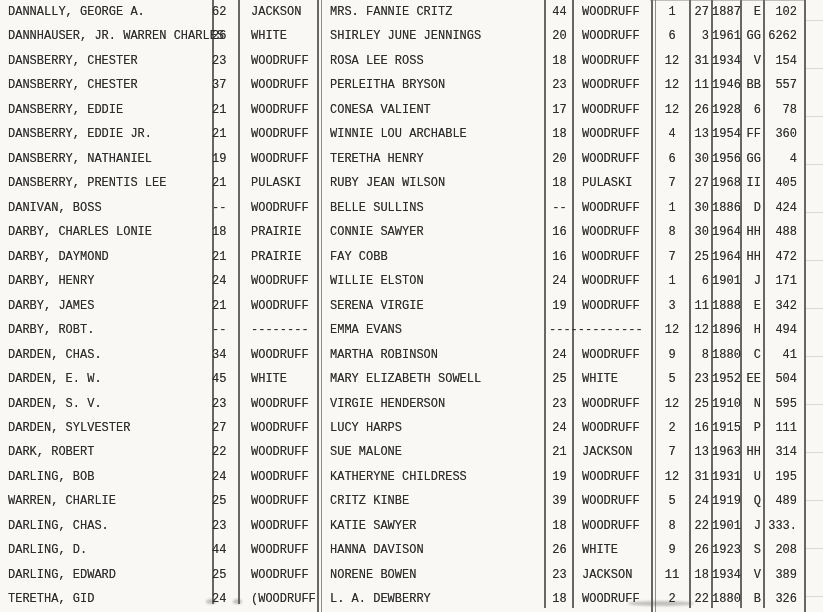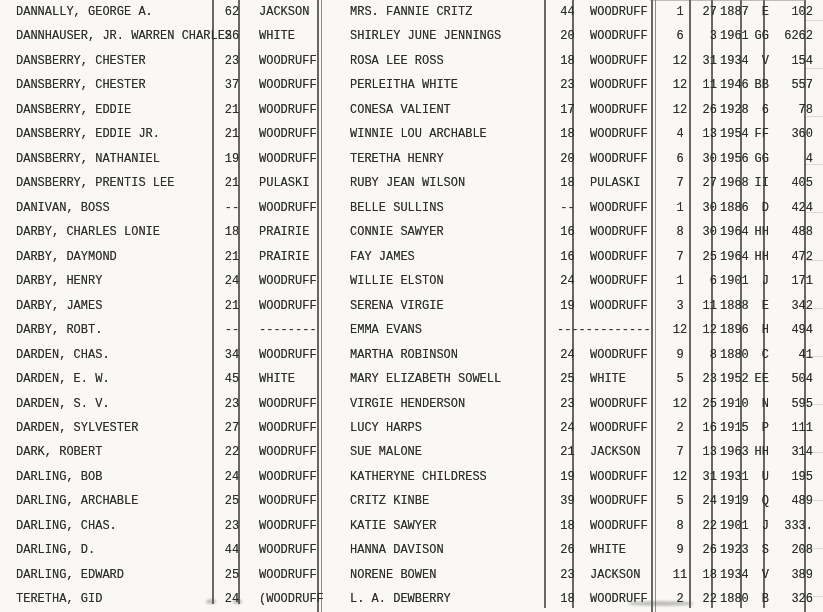--- a/index.html
+++ b/index.html
@@ -11,46 +11,46 @@
     font-family:"Liberation Mono","DejaVu Sans Mono",monospace;
   }
   
   .vrule{position:absolute;top:0;background:rgba(52,52,52,0.74);width:2px;}
   .vrule.thin{width:1px;background:rgba(70,70,70,0.6);}
   
   .mline{position:absolute;left:806px;width:17px;height:1px;background:#ddd8d8;}
   .topline{position:absolute;top:0;left:650px;width:155px;height:1px;background:rgba(120,120,120,0.45);}
   
   .grid{
-    position:absolute;top:0;left:8px;width:710px;
+    position:absolute;top:0;left:0;width:710px;
     display:grid;
     grid-template-columns:212px 28px 79px 226px 29px 80px 36px 22px 29px 23px 41px;
     grid-auto-rows:24.48px;
     z-index:3;
   }
   .row{display:contents;}
   .cell{
     font-size:12px;
     line-height:24.5px;
     color:#2d2d2d;
     white-space:pre;
     overflow:visible;
     text-shadow:0 0 0.6px rgba(46,46,46,0.55);
   }
   .f-groom{padding-left:8px;}
-  .f-groom_age{text-align:center;padding-right:4px;}
+  .f-groom_age{text-align:left;padding-right:4px;}
   .f-groom_county{padding-left:11px;}
-  .f-bride{padding-left:23px;}
+  .f-bride{padding-left:11px;}
   .f-bride_age{text-align:center;}
   .f-bride_county{padding-left:8px;}
   .f-month{text-align:center;}
   .f-day{text-align:right;padding-right:3px;}
-  .f-year{text-align:left;}
+  .f-year{text-align:center;}
   .f-book{text-align:right;padding-right:3px;}
-  .f-page{text-align:right;padding-right:0;}
+  .f-page{text-align:right;padding-right:8px;}
   .cell.long{text-align:left;padding-left:4px;padding-right:0;}
   
   .smudge{position:absolute;background:rgba(90,90,90,0.35);filter:blur(1px);border-radius:50%;}
 </style>
 </head>
 <body>
 
 <div class="page">
 
   <div class="vrule" style="left:212px;height:604px;"></div>
@@ -126,21 +126,21 @@
       <div class="cell f-day">31</div>
       <div class="cell f-year">1934</div>
       <div class="cell f-book">V</div>
       <div class="cell f-page">154</div>
     </div>
 
     <div class="row">
       <div class="cell f-groom">DANSBERRY, CHESTER</div>
       <div class="cell f-groom_age">37</div>
       <div class="cell f-groom_county">WOODRUFF</div>
-      <div class="cell f-bride">PERLEITHA WHITE</div>
+      <div class="cell f-bride">PERLEITHA BRYSON</div>
       <div class="cell f-bride_age">23</div>
       <div class="cell f-bride_county">WOODRUFF</div>
       <div class="cell f-month">12</div>
       <div class="cell f-day">11</div>
       <div class="cell f-year">1946</div>
       <div class="cell f-book">BB</div>
       <div class="cell f-page">557</div>
     </div>
 
     <div class="row">
@@ -224,21 +224,21 @@
       <div class="cell f-day">30</div>
       <div class="cell f-year">1964</div>
       <div class="cell f-book">HH</div>
       <div class="cell f-page">488</div>
     </div>
 
     <div class="row">
       <div class="cell f-groom">DARBY, DAYMOND</div>
       <div class="cell f-groom_age">21</div>
       <div class="cell f-groom_county">PRAIRIE</div>
-      <div class="cell f-bride">FAY JAMES</div>
+      <div class="cell f-bride">FAY COBB</div>
       <div class="cell f-bride_age">16</div>
       <div class="cell f-bride_county">WOODRUFF</div>
       <div class="cell f-month">7</div>
       <div class="cell f-day">25</div>
       <div class="cell f-year">1964</div>
       <div class="cell f-book">HH</div>
       <div class="cell f-page">472</div>
     </div>
 
     <div class="row">
@@ -361,21 +361,21 @@
       <div class="cell f-bride_age">19</div>
       <div class="cell f-bride_county">WOODRUFF</div>
       <div class="cell f-month">12</div>
       <div class="cell f-day">31</div>
       <div class="cell f-year">1931</div>
       <div class="cell f-book">U</div>
       <div class="cell f-page">195</div>
     </div>
 
     <div class="row">
-      <div class="cell f-groom">DARLING, ARCHABLE</div>
+      <div class="cell f-groom">WARREN, CHARLIE</div>
       <div class="cell f-groom_age">25</div>
       <div class="cell f-groom_county">WOODRUFF</div>
       <div class="cell f-bride">CRITZ KINBE</div>
       <div class="cell f-bride_age">39</div>
       <div class="cell f-bride_county">WOODRUFF</div>
       <div class="cell f-month">5</div>
       <div class="cell f-day">24</div>
       <div class="cell f-year">1919</div>
       <div class="cell f-book">Q</div>
       <div class="cell f-page">489</div>

